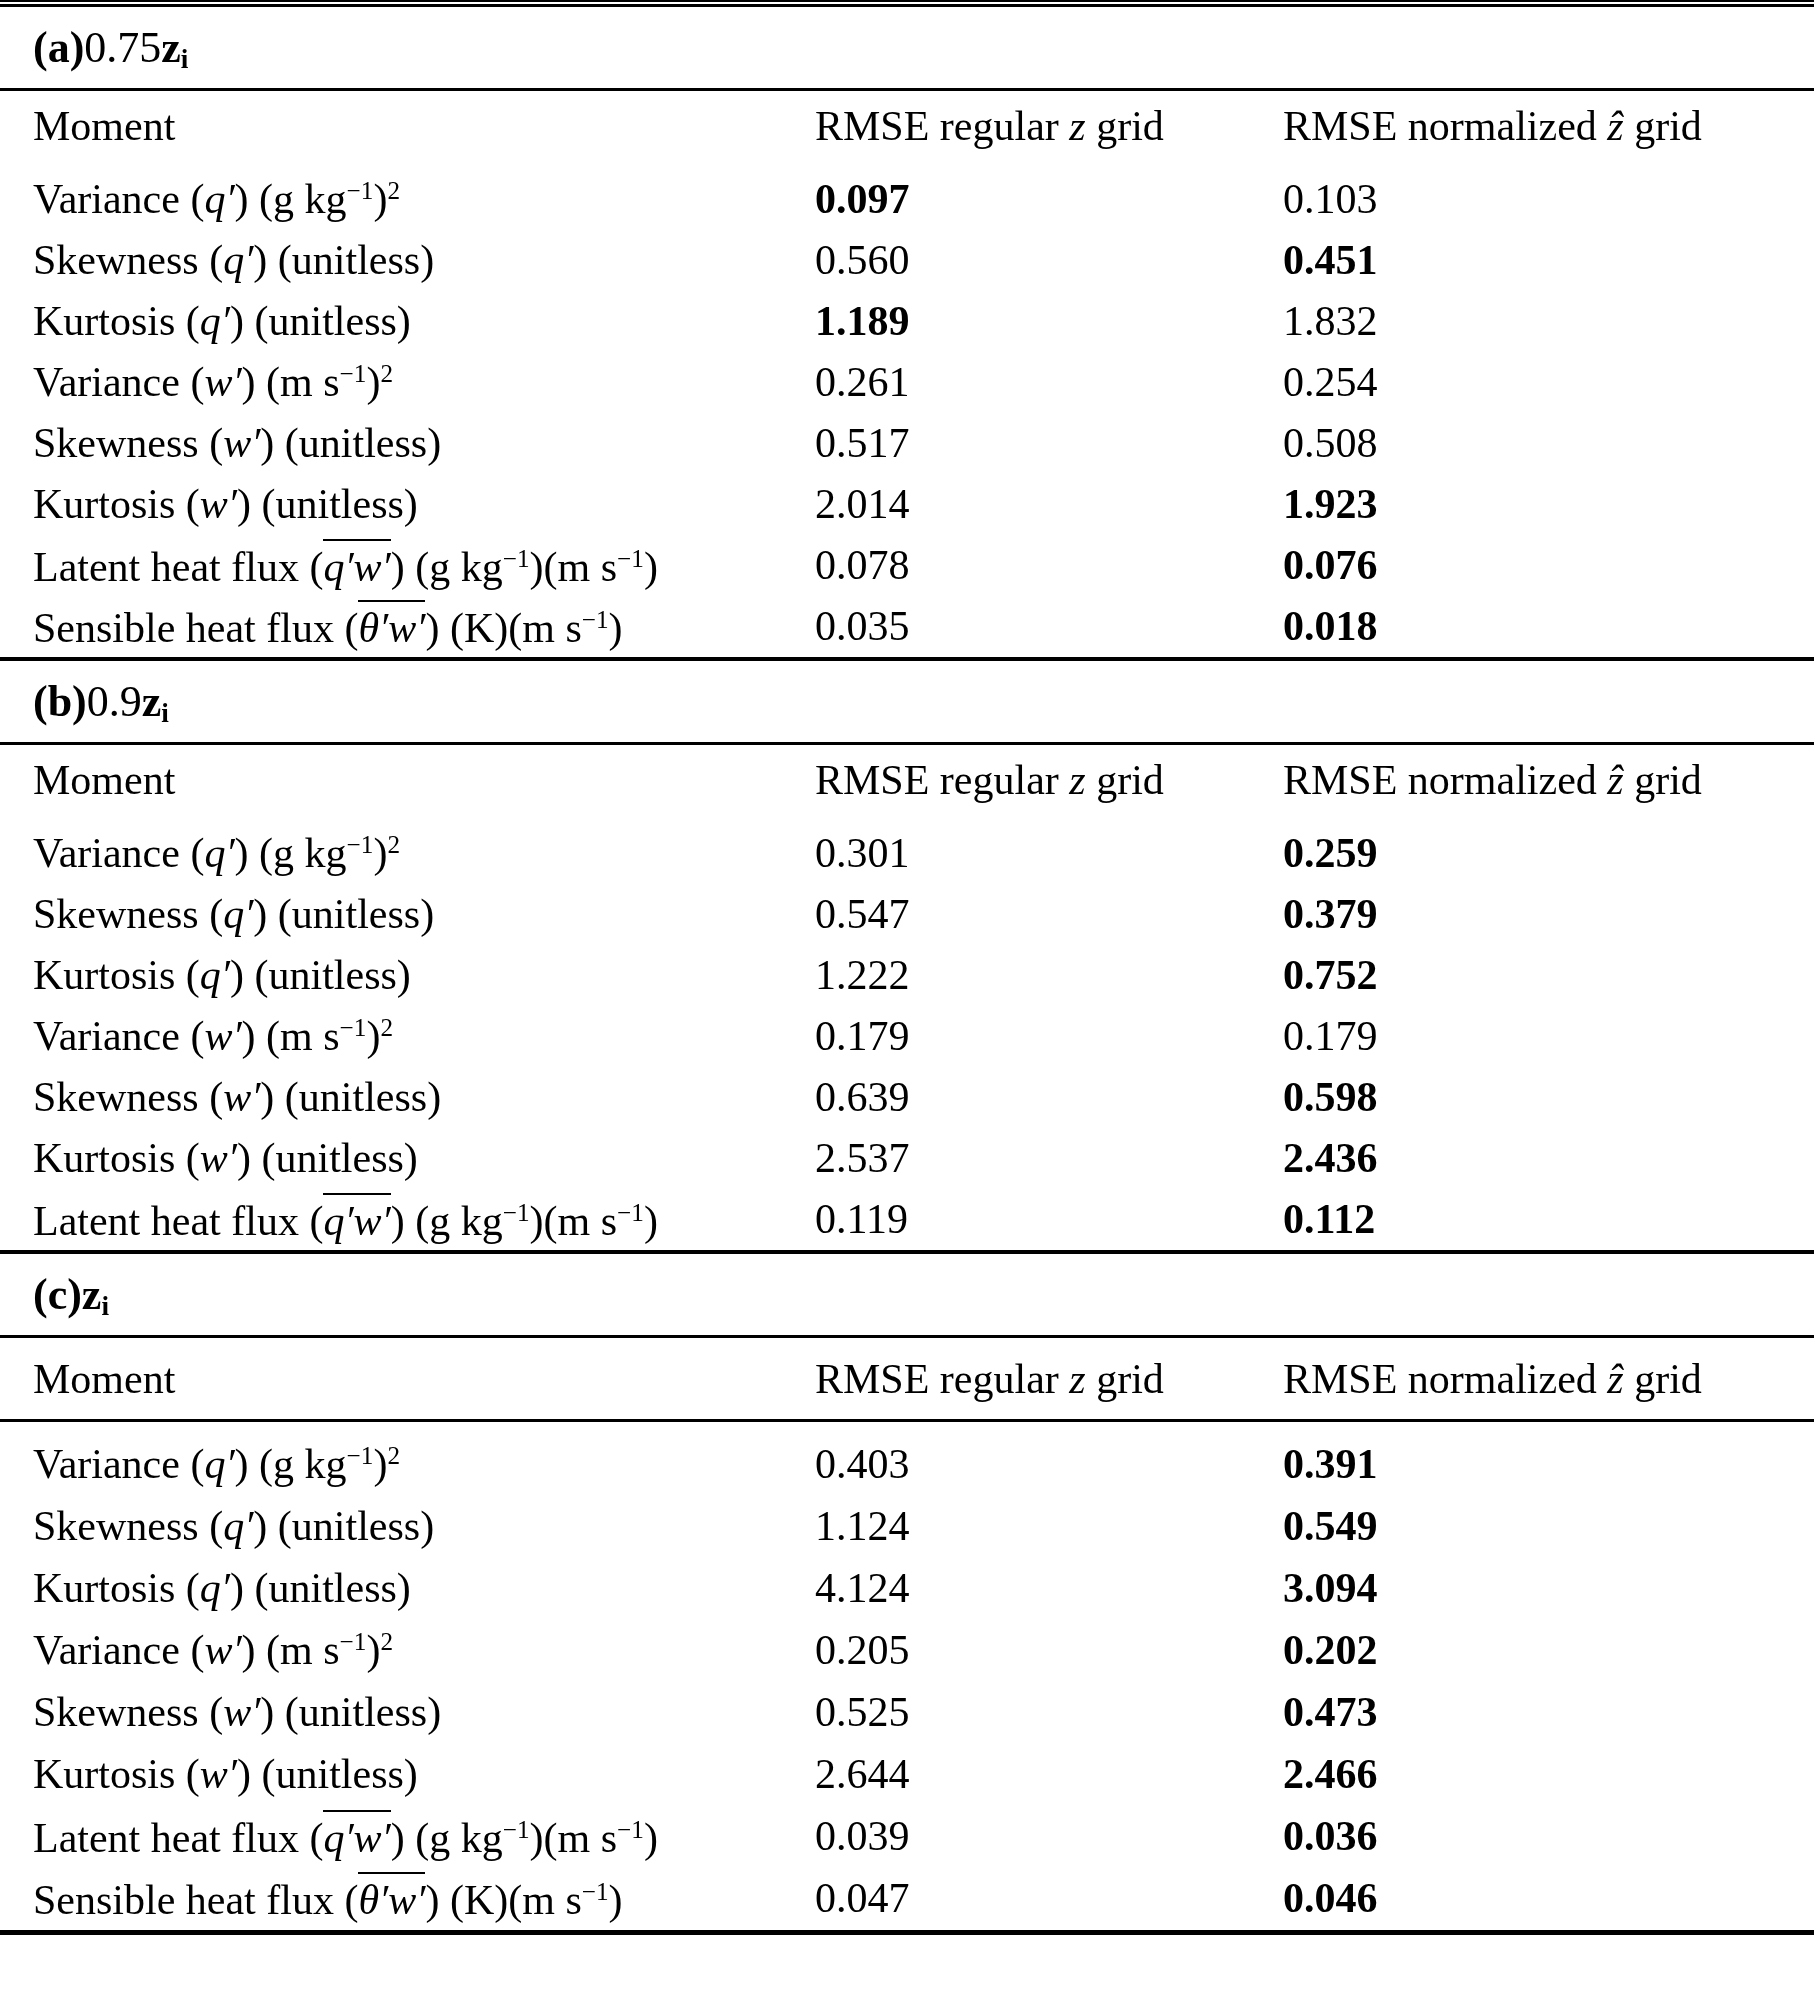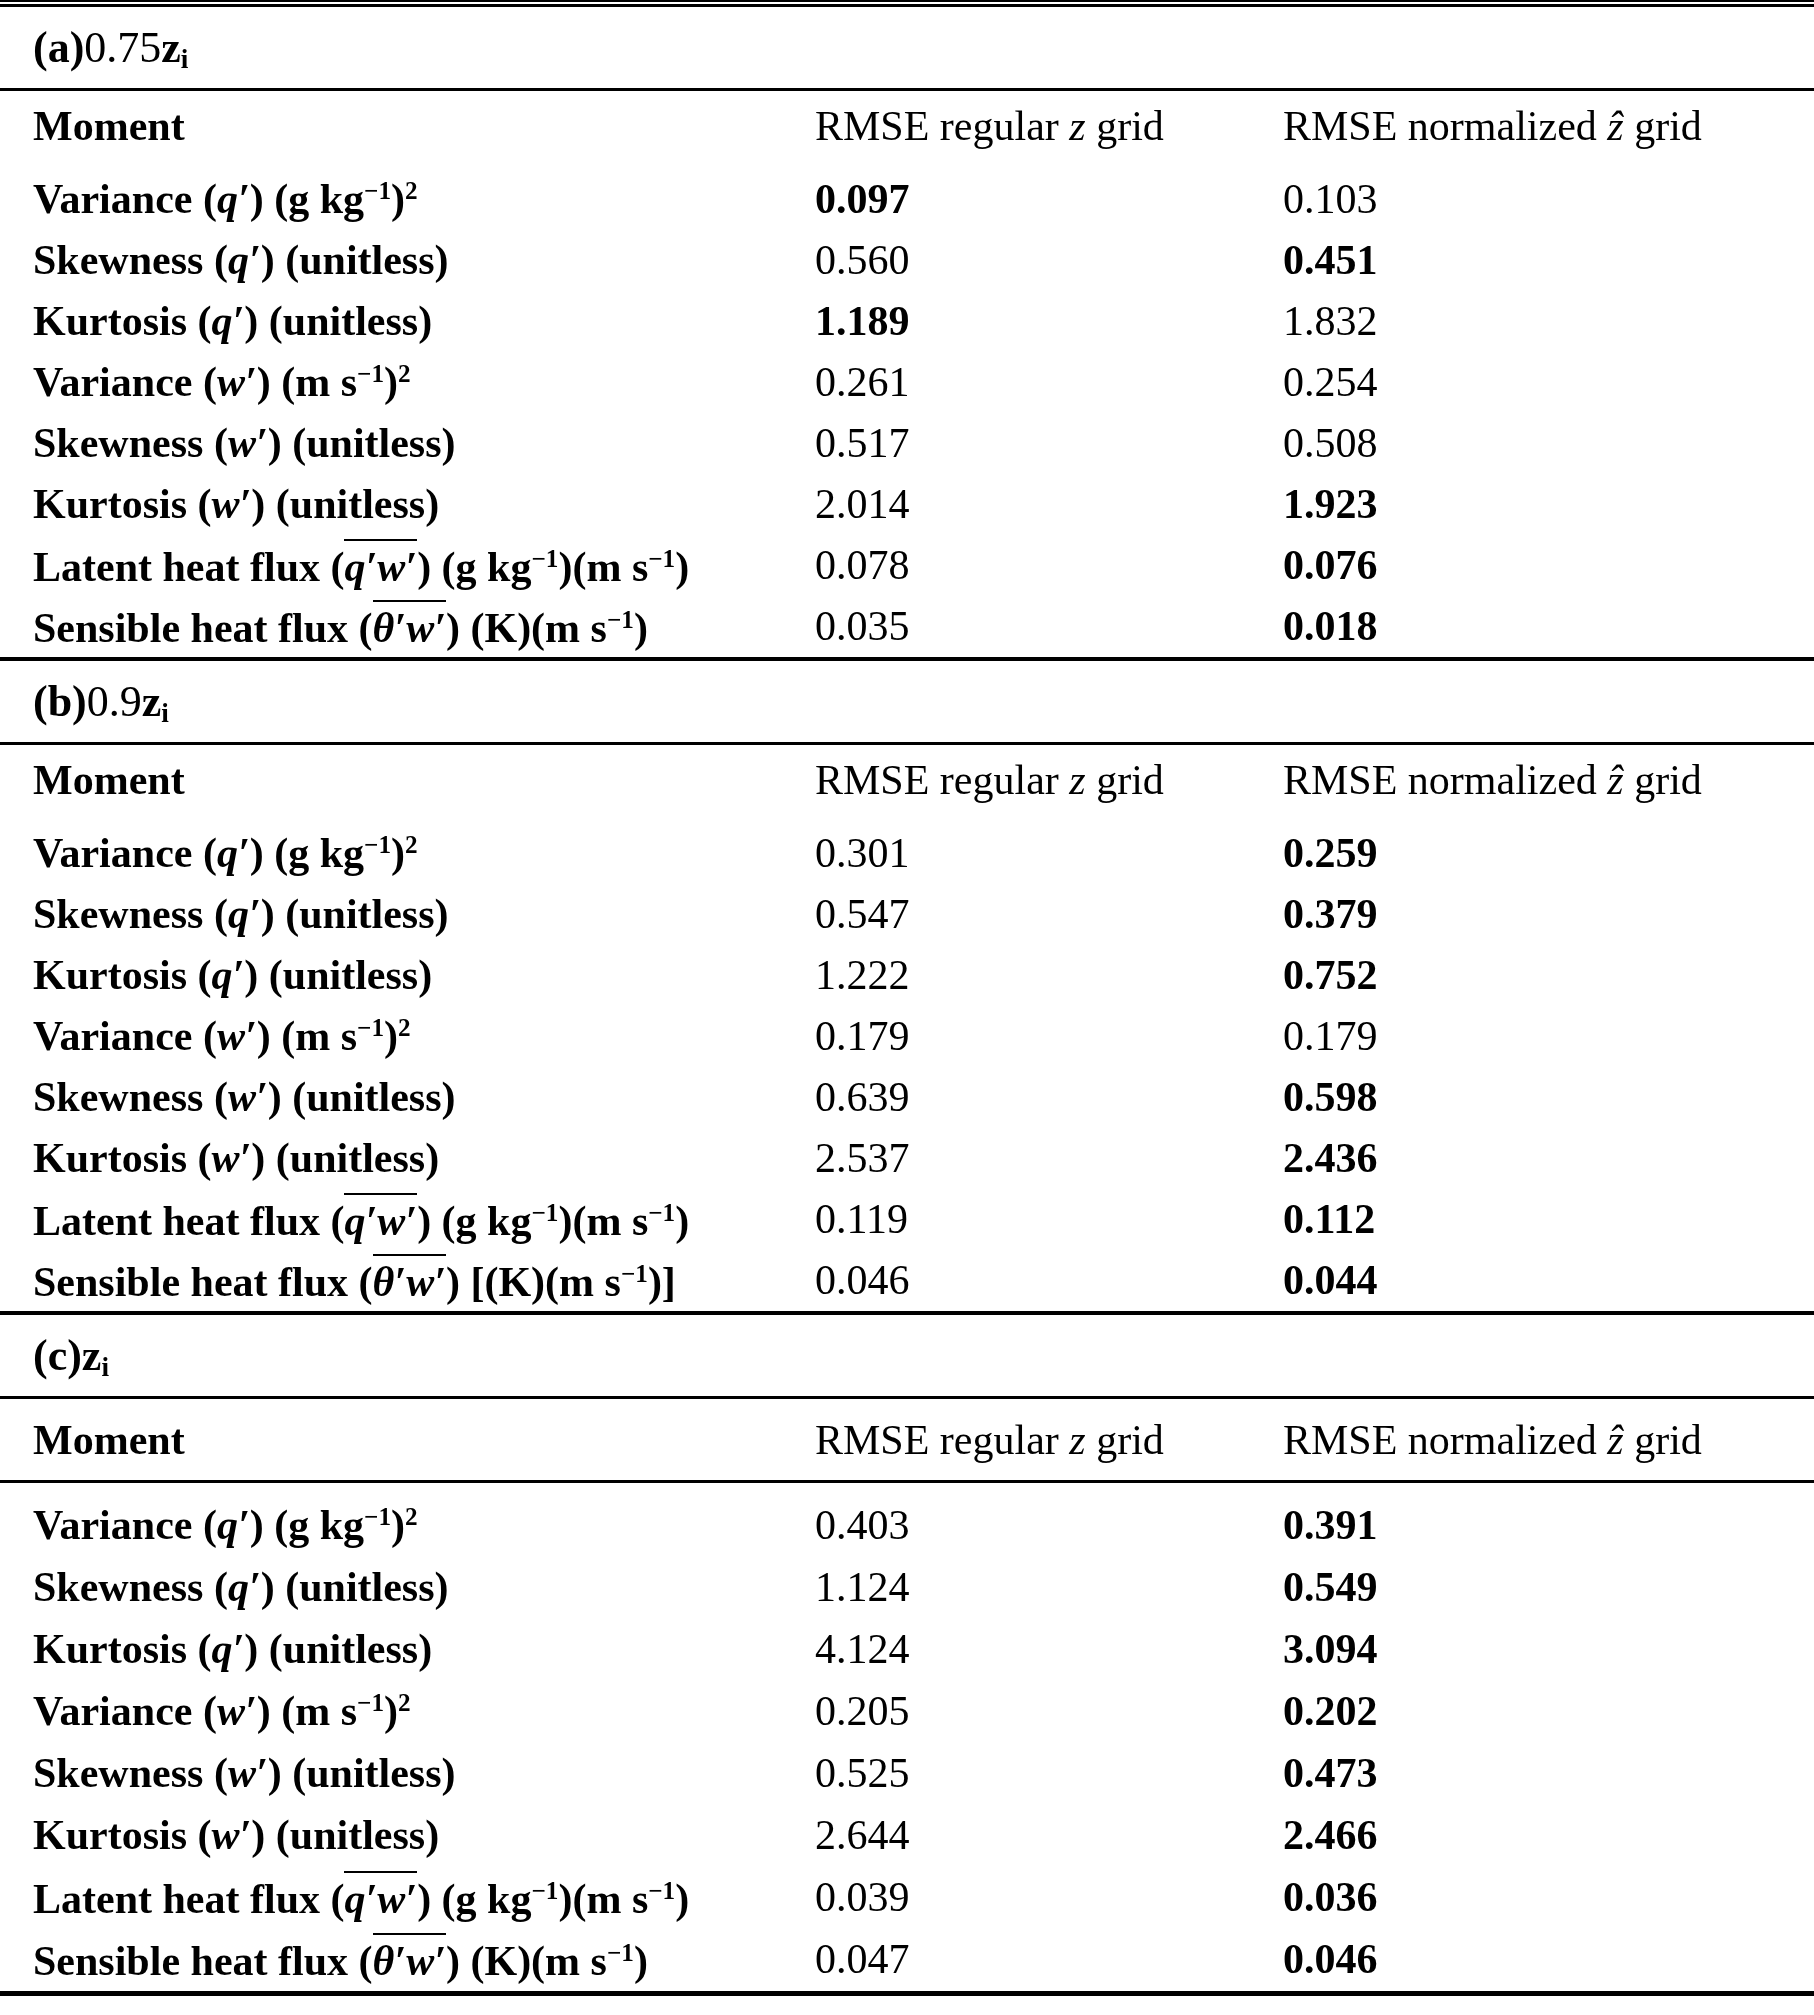--- a/index.html
+++ b/index.html
@@ -12,21 +12,21 @@
   
   .sec-title{height:81px;display:flex;align-items:center;padding-left:33px;
     font-size:44px;letter-spacing:0;}
   
   table{border-collapse:collapse;table-layout:fixed;width:1814px;}
   col.w1{width:815px;}col.w2{width:468px;}col.w3{width:532px;}
   th,td{padding:0;margin:0;font-weight:normal;text-align:left;vertical-align:middle;
     font-size:42px;white-space:nowrap;}
   thead th{height:70px;}
   tbody td{height:61px;}
-  th.c1,td.c1{padding-left:33px;font-weight:bold;}
+  th.c1,td.c1{padding-left:33px;}
   tbody tr:first-child td{padding-top:7px;}
   tbody tr:last-child td{padding-bottom:1px;}
   .sec-c thead th{height:81px;border-bottom:3.5px solid #000;}
   .sec-c tbody td{height:62px;}
   .sec-c tbody tr:first-child td{padding-top:10.5px;}
   
   .b{font-weight:bold;}
   .it{font-style:italic;}
   .sup{font-size:0.60em;position:relative;top:-0.55em;}
   .sb{font-size:0.62em;position:relative;top:0.22em;}
@@ -146,25 +146,20 @@
         </tr>
         <tr>
           <td class="c1">Kurtosis (<span class="it">w′</span>) (unitless)</td>
           <td class="c2">2.537</td>
           <td class="c3"><span class="b">2.436</span></td>
         </tr>
         <tr>
           <td class="c1">Latent heat flux (<span class="ov"><span class="it">q′w′</span></span>) (g kg<span class="sup">−1</span>)(m s<span class="sup">−1</span>)</td>
           <td class="c2">0.119</td>
           <td class="c3"><span class="b">0.112</span></td>
-        </tr>
-        <tr>
-          <td class="c1">Sensible heat flux (<span class="ov"><span class="it">θ′w′</span></span>) [(K)(m s<span class="sup">−1</span>)]</td>
-          <td class="c2">0.046</td>
-          <td class="c3"><span class="b">0.044</span></td>
         </tr>
       </tbody>
     </table>
   </section>
 
   <div class="rule"></div>
 
   <section class="sec-c">
     <div class="sec-title">
         <span class="b">(c)</span> 

